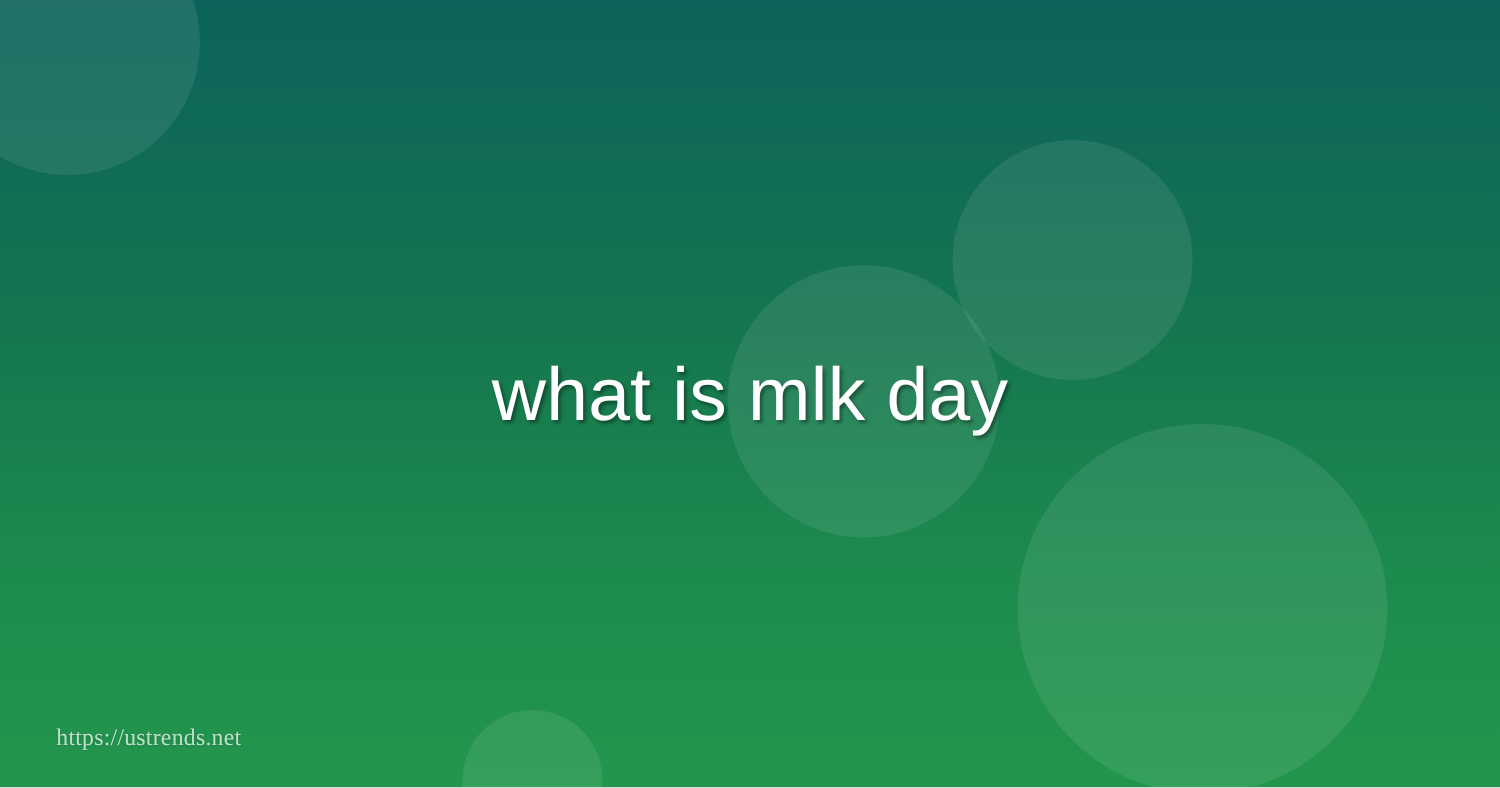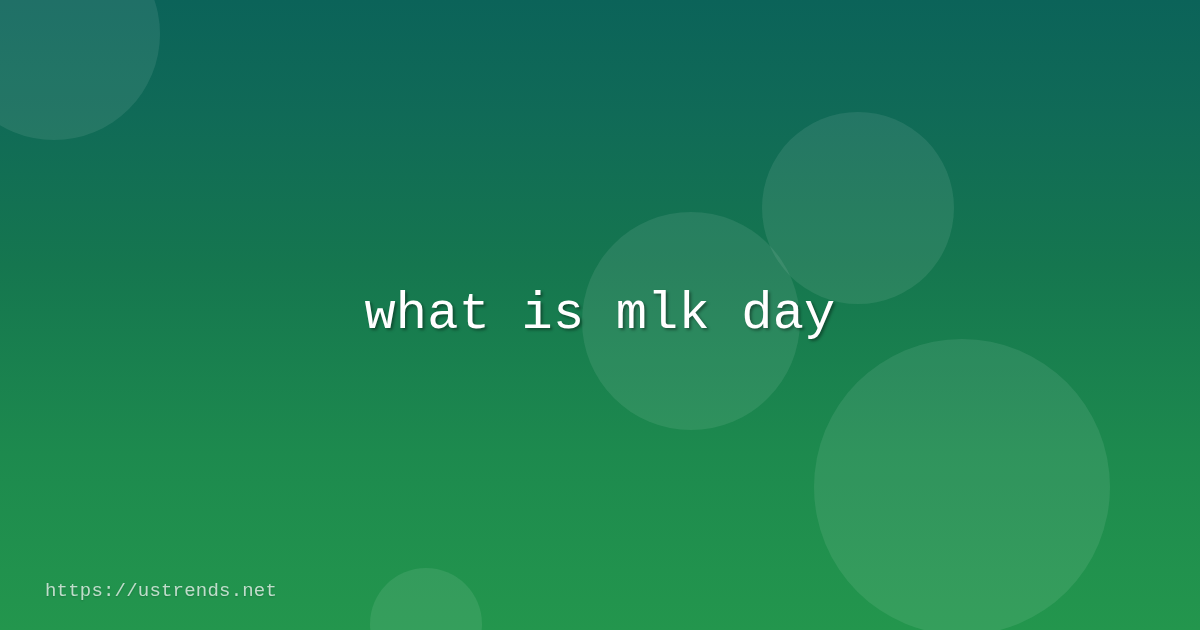--- a/index.html
+++ b/index.html
@@ -46,37 +46,37 @@
     top: 0;
     width: 1200px;
     height: 630px;
     display: flex;
     align-items: center;
     justify-content: center;
   }
   .headline {
     margin: 0;
     padding: 0 80px;
-    font-family: Liberation Mono, monospace;
-    font-size: 52px;
+    font-family: Liberation Sans, sans-serif;
+    font-size: 60px;
     font-weight: 400;
     line-height: 1.15;
     color: #ffffff;
     text-align: center;
     letter-spacing: 0.2px;
     text-shadow: 2px 2px 3px rgba(0, 0, 0, 0.38);
     white-space: nowrap;
   }
 
   
   .site-url {
     position: absolute;
     left: 45px;
     bottom: 28px;
-    font-family: Liberation Mono, monospace;
+    font-family: Liberation Serif, serif;
     font-size: 19px;
     font-weight: 400;
     color: rgba(255, 255, 255, 0.72);
     letter-spacing: 0.2px;
     text-shadow: 0 1px 2px rgba(0, 0, 0, 0.18);
   }
 </style>
 </head>
 <body>
 

